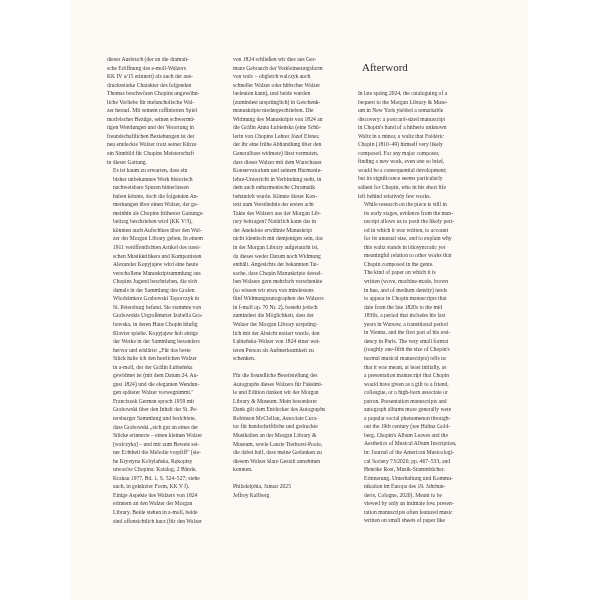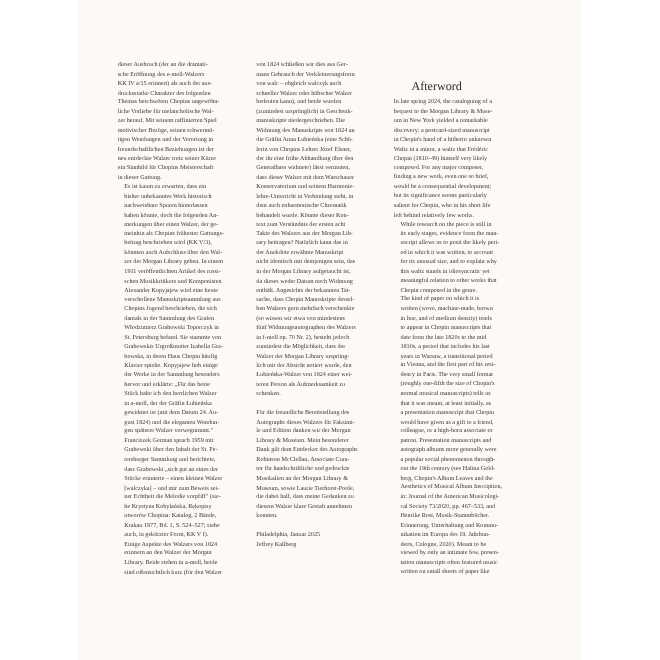--- a/index.html
+++ b/index.html
@@ -30,21 +30,21 @@
   .col p.gap { margin-top: 8.5px; }
   .c1 { left: 37px; }
   .c2 { left: 163px; }
   .c3 { left: 288px; top: 89px; width: 120px; }
   .heading {
     position: absolute;
     left: 288px; top: 56px;
     font-size: 11px;
     line-height: 14px;
     color: #2f2b28;
-    margin: 16px;
+    margin: 4px;
     font-weight: normal;
   }
   .line { display: block; white-space: nowrap; }
 </style>
 </head>
 <body>
 
 <div class="page">
   <div class="col c1" id="col1">
       <p>

